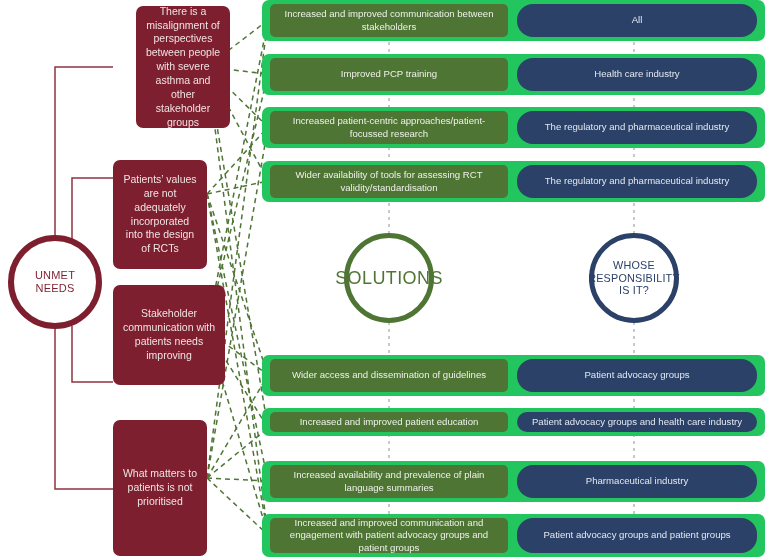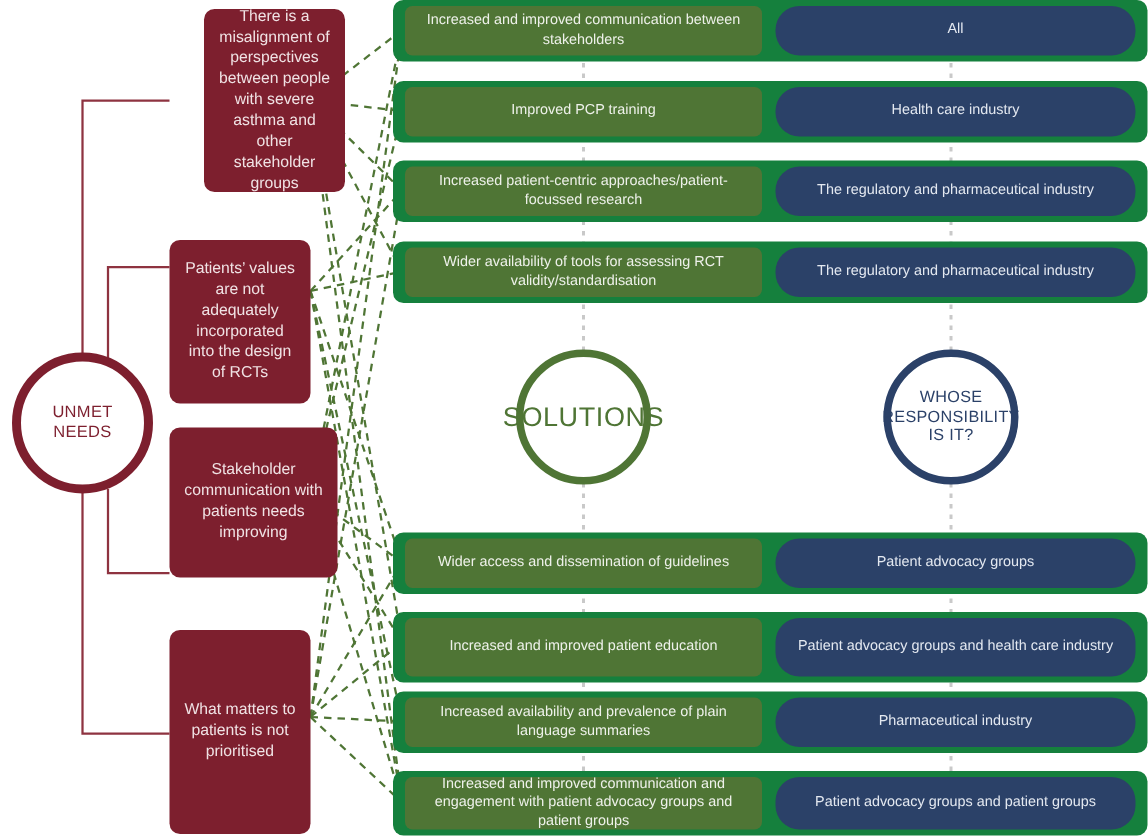--- a/index.html
+++ b/index.html
@@ -56,21 +56,21 @@
     padding: 4px 9px;
     z-index: 5;
   }
   .need-box span { display: block; width: 100%; }
 
   
   .row {
     position: absolute;
     left: 262px;
     width: 503px;
-    background: #15803d;
+    background: #22c55e;
     border-radius: 7px;
     z-index: 4;
   }
   .sol-box, .resp-box {
     position: absolute;
     top: 4px; bottom: 4px;
     border-radius: 5px;
     display: flex; align-items: center; justify-content: center;
     text-align: center;
     font-size: 9.6px;
@@ -224,21 +224,21 @@
 
   <div class="row" style="top:355px; height:41px;">
     <div class="sol-box">
       <span>Wider access and dissemination of guidelines</span>
     </div>
     <div class="resp-box">
       <span>Patient advocacy groups</span>
     </div>
   </div>
 
-  <div class="row" style="top:408px; height:47px;">
+  <div class="row" style="top:408px; height:28px;">
     <div class="sol-box">
       <span>Increased and improved patient education</span>
     </div>
     <div class="resp-box">
       <span>Patient advocacy groups and health care industry</span>
     </div>
   </div>
 
   <div class="row" style="top:461px; height:41px;">
     <div class="sol-box">

